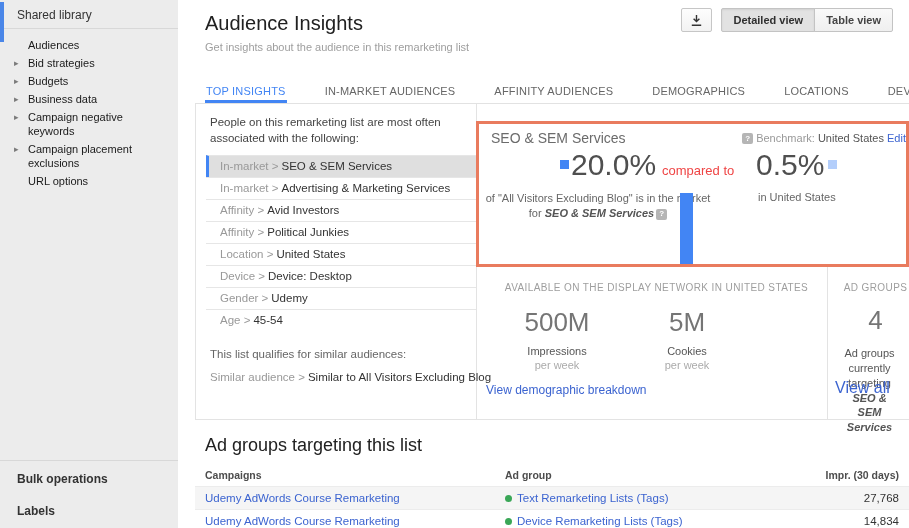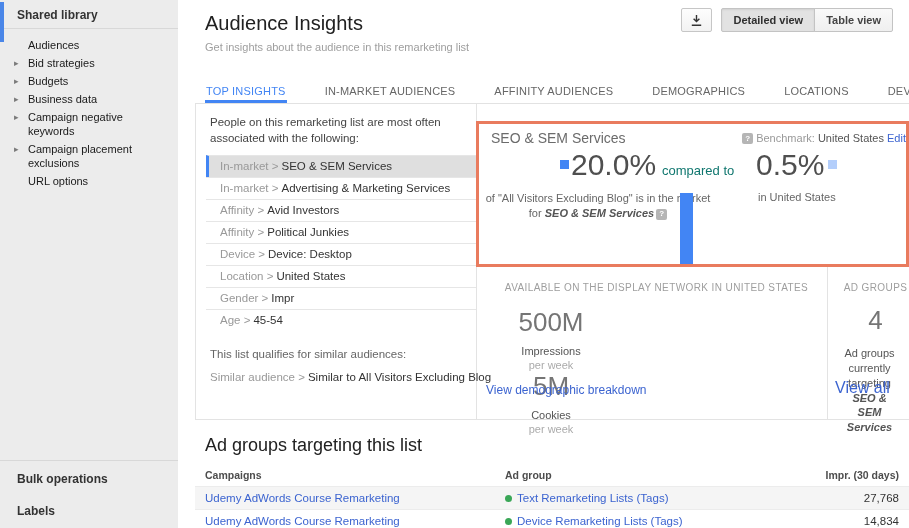--- a/index.html
+++ b/index.html
@@ -5,21 +5,21 @@
   * { margin:0; padding:0; box-sizing:border-box; }
   html,body { width:909px; height:528px; }
   body {
     position:relative; overflow:hidden; background:#fff;
     font-family:"Liberation Sans", sans-serif; color:#333;
     -webkit-font-smoothing:antialiased;
   }
   
   .sidebar { position:absolute; left:0; top:0; width:178px; height:528px; background:#ececec; }
   .sidebar-accent { position:absolute; left:0; top:2px; width:4px; height:40px; background:#4a86e8; }
-  .sidebar-title { padding:8px 8px 6px 17px; font-weight:bold; font-size:12px; color:#333; border-bottom:1px solid #d8d8d8; }
+  .sidebar-title { padding:8px 8px 6px 17px; font-weight:normal; font-size:12px; color:#333; border-bottom:1px solid #d8d8d8; }
   .sidebar-nav { padding-top:7px; }
   .sidebar-item { position:relative; padding:2px 6px 2px 28px; font-size:11px; color:#1a1a1a; cursor:pointer; line-height:14px; }
   .sidebar-item .tri { position:absolute; left:14px; top:2px; font-size:9px; color:#7a7a7a; }
   .sidebar-bottom { position:absolute; left:0; bottom:0; width:100%; border-top:1px solid #d8d8d8; }
   .sb-bottom-item { padding:11px 8px 2px 17px; font-weight:bold; font-size:12px; color:#333; cursor:pointer; }
   .sb-bottom-item:last-child { padding-top:16px; padding-bottom:10px; }
   
   .main { position:absolute; left:178px; top:0; right:0; height:100%; }
   .page-header { position:relative; height:80px; }
   .page-title { position:absolute; left:27px; top:12px; font-size:20px; font-weight:400; color:#212121; }
@@ -50,33 +50,33 @@
   .detail-col { position:absolute; left:282px; top:0; right:0; height:100%; }
   .card { position:relative; height:163px; border-bottom:1px solid #e3e3e3; }
   .card-title { position:absolute; left:13px; top:26px; font-size:14px; color:#6b6b6b; }
   .benchmark { position:absolute; right:3px; top:28px; font-size:11px; color:#999; white-space:nowrap; }
   .benchmark .bm-val { color:#555; }
   .help-ic { display:inline-flex; width:11px; height:11px; border-radius:2px; background:#b5b5b5; color:#fff; font-size:8px; font-weight:bold; align-items:center; justify-content:center; vertical-align:1px; margin-right:3px; }
   .link { color:#3c64d0; text-decoration:none; cursor:pointer; }
   .pct-left { position:absolute; left:82px; top:44px; font-size:30px; font-weight:300; color:#4f4f4f; }
   .sq { display:inline-block; width:9px; height:9px; background:#4285f4; vertical-align:6px; margin-right:2px; }
   .sq.light { background:#b3cefb; margin-right:0; margin-left:4px; }
-  .compared { position:absolute; left:184px; top:59px; font-size:13px; color:#0f766e; }
+  .compared { position:absolute; left:184px; top:59px; font-size:13px; color:#ef4444; }
   .pct-right { position:absolute; left:278px; top:44px; font-size:30px; font-weight:300; color:#4f4f4f; }
   .desc-left { position:absolute; left:6px; top:87px; width:228px; text-align:center; font-size:11px; color:#666; line-height:1.35; }
   .desc-left em { font-style:italic; font-weight:bold; color:#555; }
   .desc-left .help-ic { margin-right:0; margin-left:2px; }
   .desc-right { position:absolute; left:280px; top:87px; font-size:11px; color:#666; }
   .mini-bar { position:absolute; left:202px; top:89px; width:13px; height:74px; background:#4285f4; }
   .highlight-box { position:absolute; left:280px; top:17px; right:0; height:146px; border:3px solid #e97b5e; pointer-events:none; z-index:5; }
   
   .lower { position:absolute; left:0; top:163px; right:0; bottom:0;text-align:center; }
   .avail { position:absolute; left:0; top:0; width:350px; height:100%; border-right:1px solid #e3e3e3; }
   .sec-header { padding:15px 0 0 8px; font-size:10px; color:#9e9e9e; letter-spacing:.4px; }
-  .stat-row { display:flex; padding:14px 0 0 8px;flex-direction:column; }
+  .stat-row { display:flex; padding:14px 0 0 14px; }
   .stat { width:130px; }
   .stat-value { font-size:26px; font-weight:300; color:#757575; }
   .stat-label { font-size:11px; color:#555; margin-top:7px; }
   .stat-sub { font-size:11px; color:#ababab; margin-top:2px; }
   .avail-link { position:absolute; left:8px; bottom:22px; font-size:12px; }
   .adgroups-col { position:absolute; left:351px; top:0; right:0; height:100%; }
   .ag-header { padding:15px 0 0 13px; font-size:10px; color:#9e9e9e; letter-spacing:.4px; }
   .ag-count { padding:12px 0 0 13px; font-size:26px; font-weight:300; color:#757575; }
   .ag-desc { padding:10px 12px 0 13px; font-size:11px; color:#555; line-height:1.35; }
   .ag-desc em { font-style:italic; font-weight:bold; }
@@ -143,23 +143,23 @@
   </div>
 
   <div class="panel">
 
     <div class="list-col">
       <div class="list-intro">People on this remarketing list are most often associated with the following:</div>
       <div class="alist-item selected"><span class="cat">In-market &gt;</span><span class="val">SEO &amp; SEM Services</span></div>
       <div class="alist-item"><span class="cat">In-market &gt;</span><span class="val">Advertising &amp; Marketing Services</span></div>
       <div class="alist-item"><span class="cat">Affinity &gt;</span><span class="val">Avid Investors</span></div>
       <div class="alist-item"><span class="cat">Affinity &gt;</span><span class="val">Political Junkies</span></div>
+      <div class="alist-item"><span class="cat">Location &gt;</span><span class="val">United States</span></div>
       <div class="alist-item"><span class="cat">Device &gt;</span><span class="val">Device: Desktop</span></div>
-      <div class="alist-item"><span class="cat">Location &gt;</span><span class="val">United States</span></div>
-      <div class="alist-item"><span class="cat">Gender &gt;</span><span class="val">Impr</span></div>
+      <div class="alist-item"><span class="cat">Gender &gt;</span><span class="val">Udemy</span></div>
       <div class="alist-item"><span class="cat">Age &gt;</span><span class="val">45-54</span></div>
       <div class="similar-block">
         <div>This list qualifies for similar audiences:</div>
         <div class="similar-line2"><span class="cat">Similar audience &gt;</span><span class="val">Similar to All Visitors Excluding Blog</span></div>
       </div>
     </div>
 
     <div class="detail-col">
       <div class="card">
         <div class="card-title">SEO &amp; SEM Services</div>

